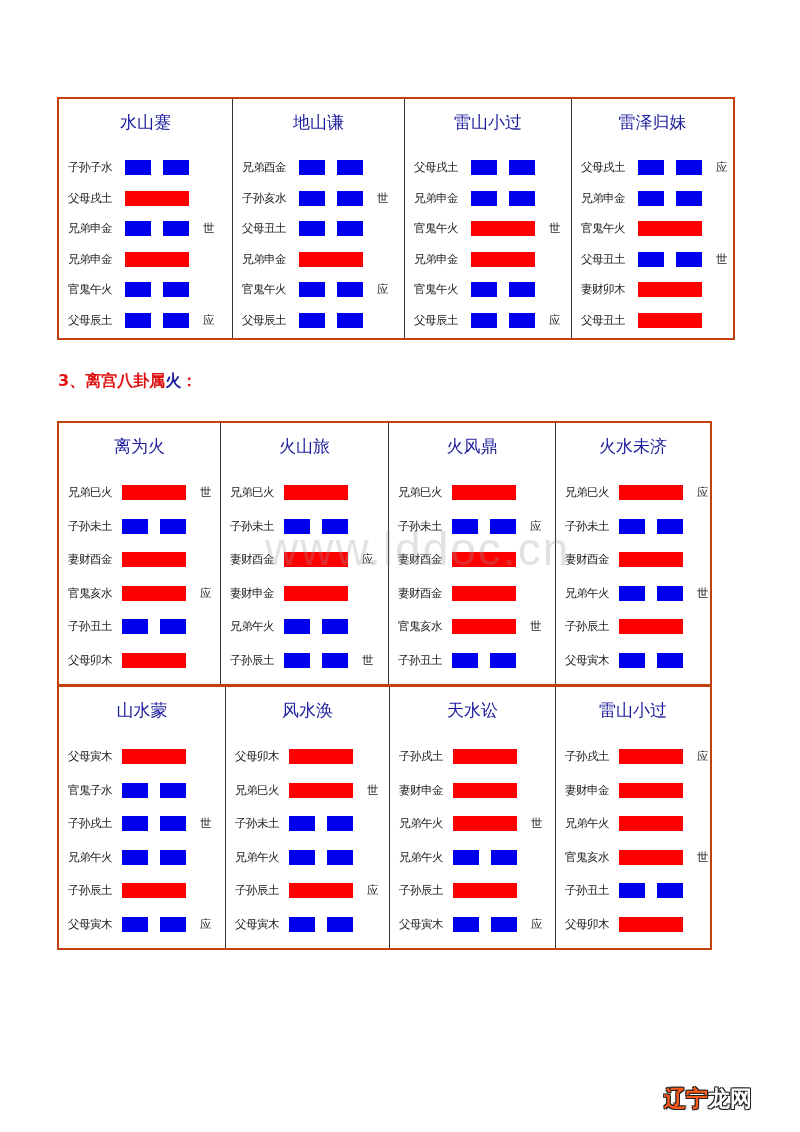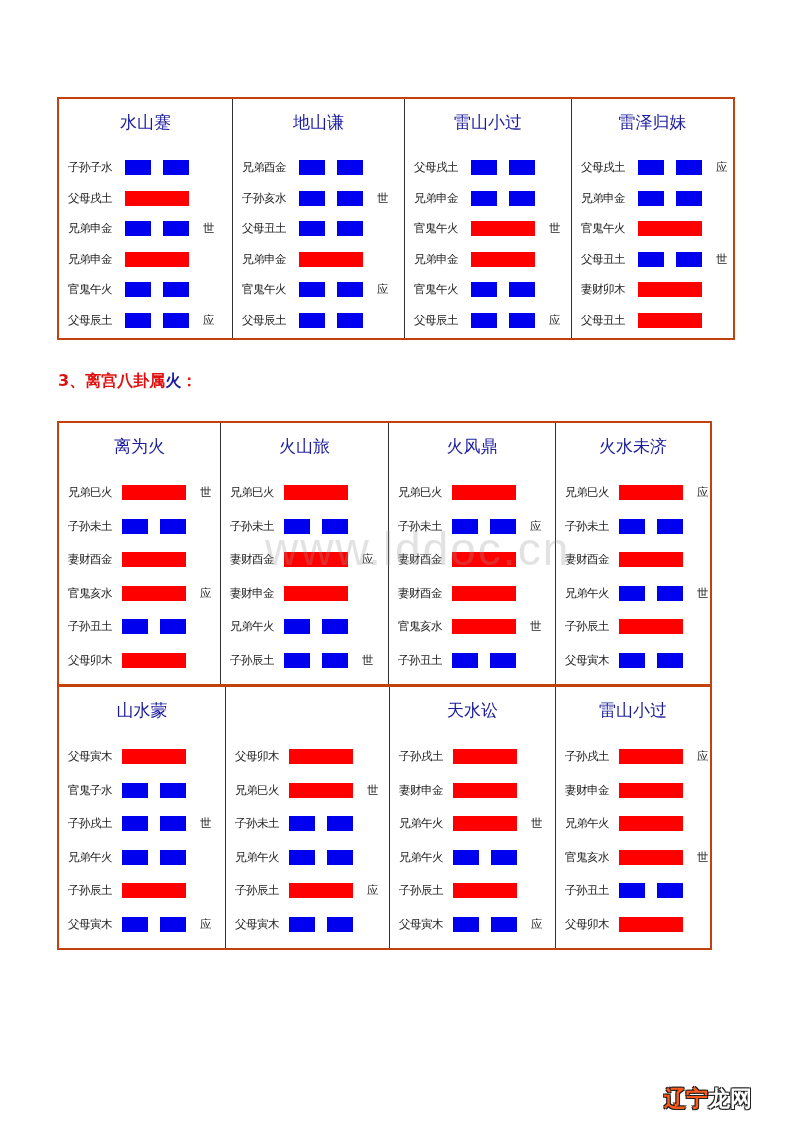--- a/index.html
+++ b/index.html
@@ -354,20 +354,21 @@
           <span class="mark" style="left: 141px;"></span>
         </div>
         <div class="line" style="top: 228.5px;">
           <span class="lbl" style="left: 9px;">父母寅木</span>
           <span class="bar yin" style="left: 63px; width: 26px;"></span>
           <span class="bar yin" style="left: 101px; width: 26px;"></span>
           <span class="mark" style="left: 141px;">应</span>
         </div>
       </div>
       <div class="cell" style="width: 165px;">
+        <div class="title" style="top: 12px;">风水涣</div>
         <div class="line" style="top: 61px;">
           <span class="lbl" style="left: 9px;">父母卯木</span>
           <span class="bar yang" style="left: 63px; width: 64px;"></span>
           <span class="mark" style="left: 141px;"></span>
         </div>
         <div class="line" style="top: 94.5px;">
           <span class="lbl" style="left: 9px;">兄弟巳火</span>
           <span class="bar yang" style="left: 63px; width: 64px;"></span>
           <span class="mark" style="left: 141px;">世</span>
         </div>

